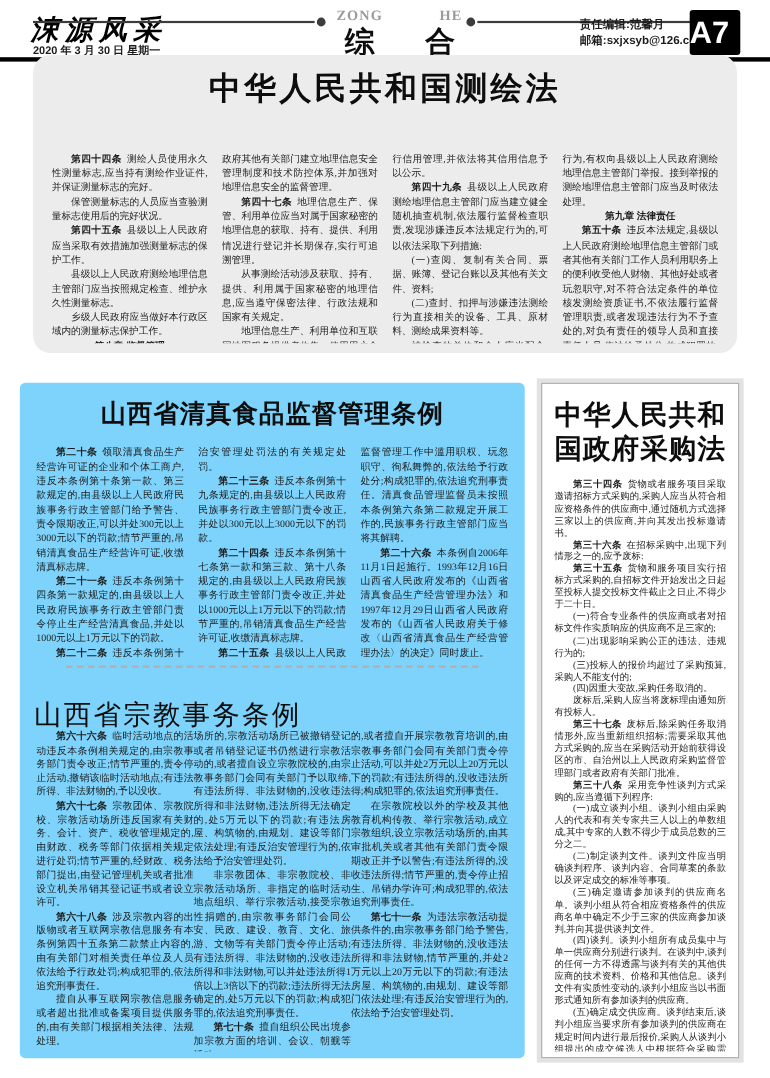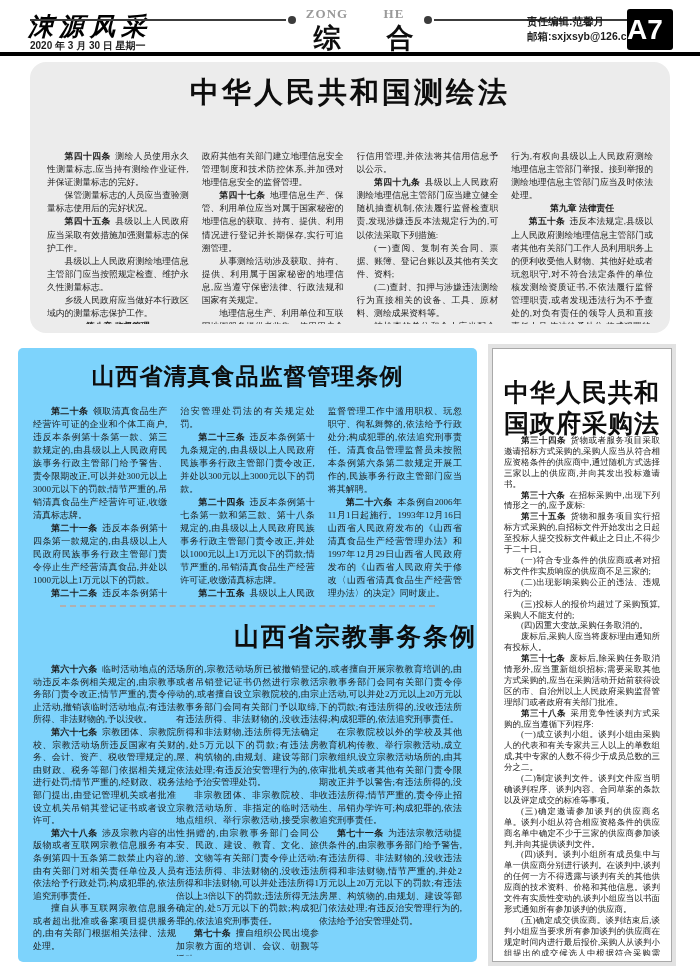--- a/index.html
+++ b/index.html
@@ -16,60 +16,60 @@
     font-family:"Liberation Sans",sans-serif;}
   .line-l{position:absolute;left:30px;top:19px;width:256px;height:2px;background:#3c3c3c;}
   .line-l::after{content:"";position:absolute;right:-10px;top:-3px;width:8px;height:8px;
     border-radius:50%;background:#3c3c3c;}
   .line-r{position:absolute;left:434px;top:19px;width:236px;height:2px;background:#3c3c3c;}
   .line-r::before{content:"";position:absolute;left:-10px;top:-3px;width:8px;height:8px;
     border-radius:50%;background:#3c3c3c;}
   .pinyin{position:absolute;top:6px;color:#9a9a9a;font-size:13px;font-weight:bold;
     letter-spacing:1px;text-align:center;}
   .pinyin.z{left:298px;width:58px;}
-  .pinyin.h{left:372px;width:44px;}
+  .pinyin.h{left:388px;width:44px;}
   .secchar{position:absolute;top:20px;font-size:27px;font-weight:900;color:#0d0d0d;
     text-align:center;font-family:"Liberation Sans",sans-serif;}
   .secchar.c1{left:298px;width:58px;}
   .secchar.c2{left:378px;width:44px;}
   .editor{position:absolute;left:527px;top:15px;font-size:10.5px;font-weight:bold;
     font-family:"Liberation Sans",sans-serif;}
   .email{position:absolute;left:527px;top:30px;font-size:10.5px;font-weight:bold;
     font-family:"Liberation Sans",sans-serif;}
   .pageno{position:absolute;left:627px;top:9px;width:46px;height:41px;background:#000;
     color:#fff;font-size:28px;font-weight:bold;text-align:left;line-height:41px;
     border-radius:3px;font-family:"Liberation Sans",sans-serif;}
   .black-rule{position:absolute;left:0;top:52px;width:700px;height:4px;background:#000;}
   
-  .panel-top{position:absolute;left:30px;top:62px;width:640px;height:271px;
+  .panel-top{position:absolute;left:30px;top:50px;width:640px;height:271px;
     background:#ececec;border-radius:16px;}
   .panel-left{position:absolute;left:18px;top:348px;width:459px;height:614px;
     background:#7dd3fc;border-radius:5px;}
   .panel-right{position:absolute;left:492px;top:348px;width:180px;height:614px;
     background:#fff;border:1px solid #a9a9a9;box-shadow:0 0 0 4px #e2e2e2;}
   h1,h2{font-family:"Liberation Sans",sans-serif;color:#0d0d0d;}
   .panel-top h1{margin:0;padding-top:11px;text-align:center;font-size:29px;
     letter-spacing:3px;font-weight:900;}
   .cols{position:absolute;display:flex;text-align:justify;justify-content:space-between;}
   .cols .col{flex:1;overflow:hidden;}
   .panel-top .cols{left:17px;right:17px;top:88px;bottom:9px;gap:13px;
     font-size:8.8px;line-height:13.1px;}
   .art2 h2{margin:0;padding-top:13px;text-align:center;font-size:23px;
     letter-spacing:1px;font-weight:900;}
   .art2{position:absolute;top:0;left:0;right:0;height:256px;}
   .art2 .cols{left:15px;right:15px;top:57px;bottom:6px;gap:13px;
     font-size:9px;line-height:13px;}
   .dash-divider{position:absolute;top:257px;left:42px;right:42px;height:0;
     border-top:2px dashed #b0b0b0;}
   .art4{position:absolute;top:260px;left:0;right:0;bottom:0;}
-  .art4 h2{margin:0;padding-top:12px;text-align:right;font-size:25px;
-    letter-spacing:2px;font-weight:700;}
+  .art4 h2{margin:13px;padding-top:12px;text-align:left;font-size:25px;
+    letter-spacing:2px;font-weight:400;}
   .art4 .cols{left:15px;right:15px;top:55px;bottom:6px;
     font-size:9px;line-height:12.6px;}
-  .panel-right h2{margin:0;padding-top:28px;text-align:center;font-size:25px;
+  .panel-right h2{margin:0;padding-top:13px;text-align:center;font-size:25px;
     line-height:31px;letter-spacing:1px;font-weight:900;}
   .panel-right .cols{left:11px;right:11px;top:86px;bottom:5px;
     font-size:8.5px;line-height:10.9px;}
   
   .para-p{margin:0;text-indent:2em;}
   .para-c{margin:0;text-indent:0;}
   .para-h{margin:0;text-align:center;text-indent:0;font-weight:bold;
     font-family:"Liberation Sans",sans-serif;}
   b.lead{font-family:"Liberation Sans",sans-serif;margin-right:2px;}
 </style>

